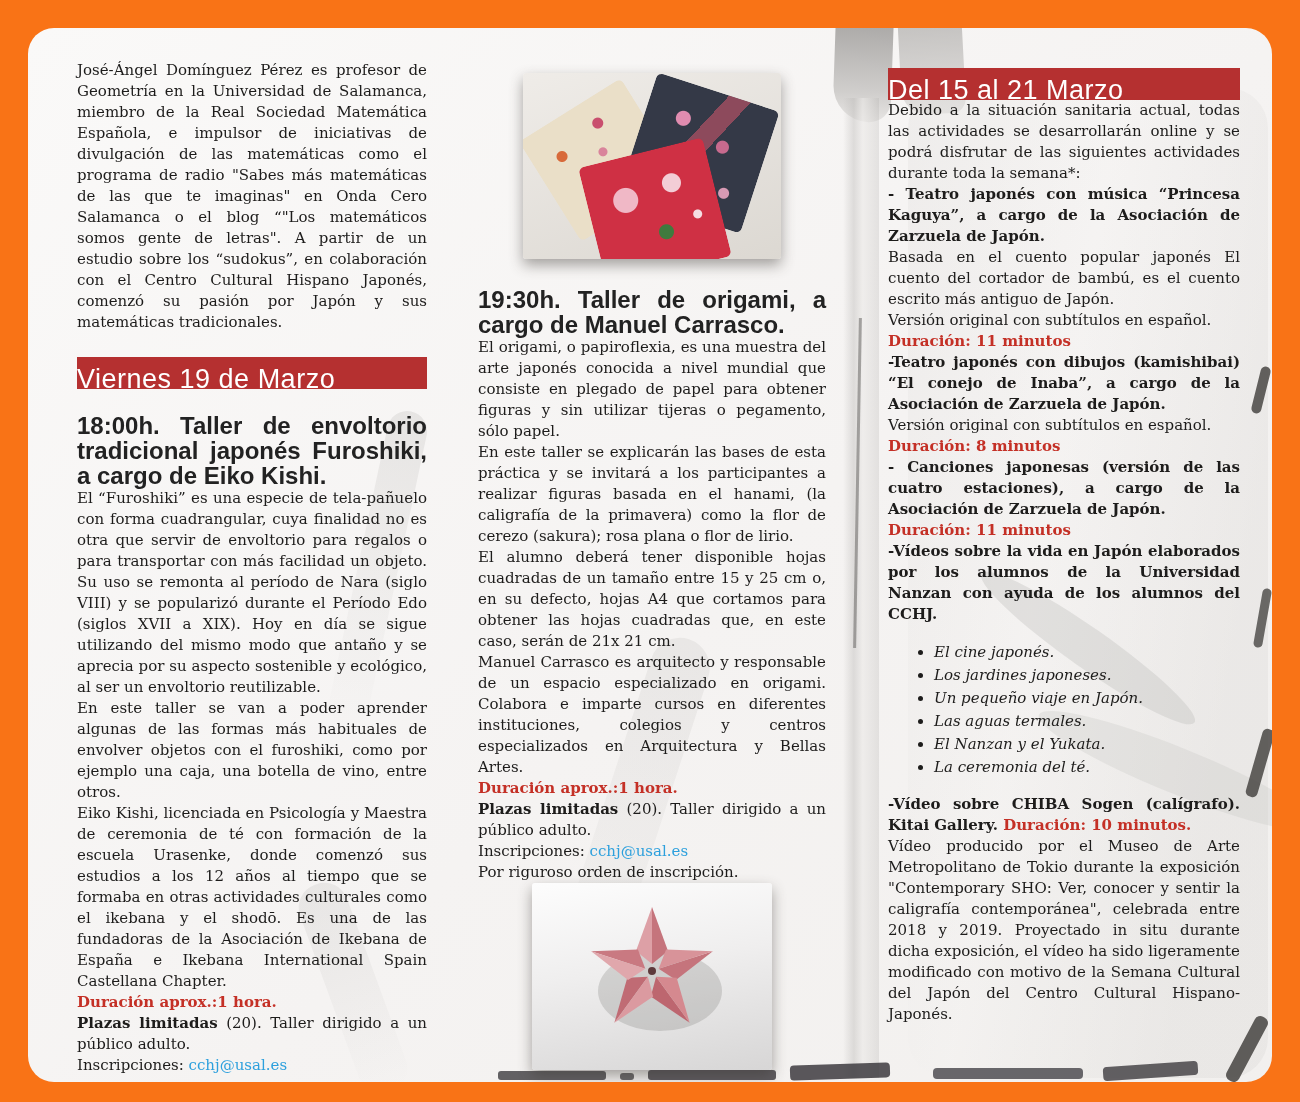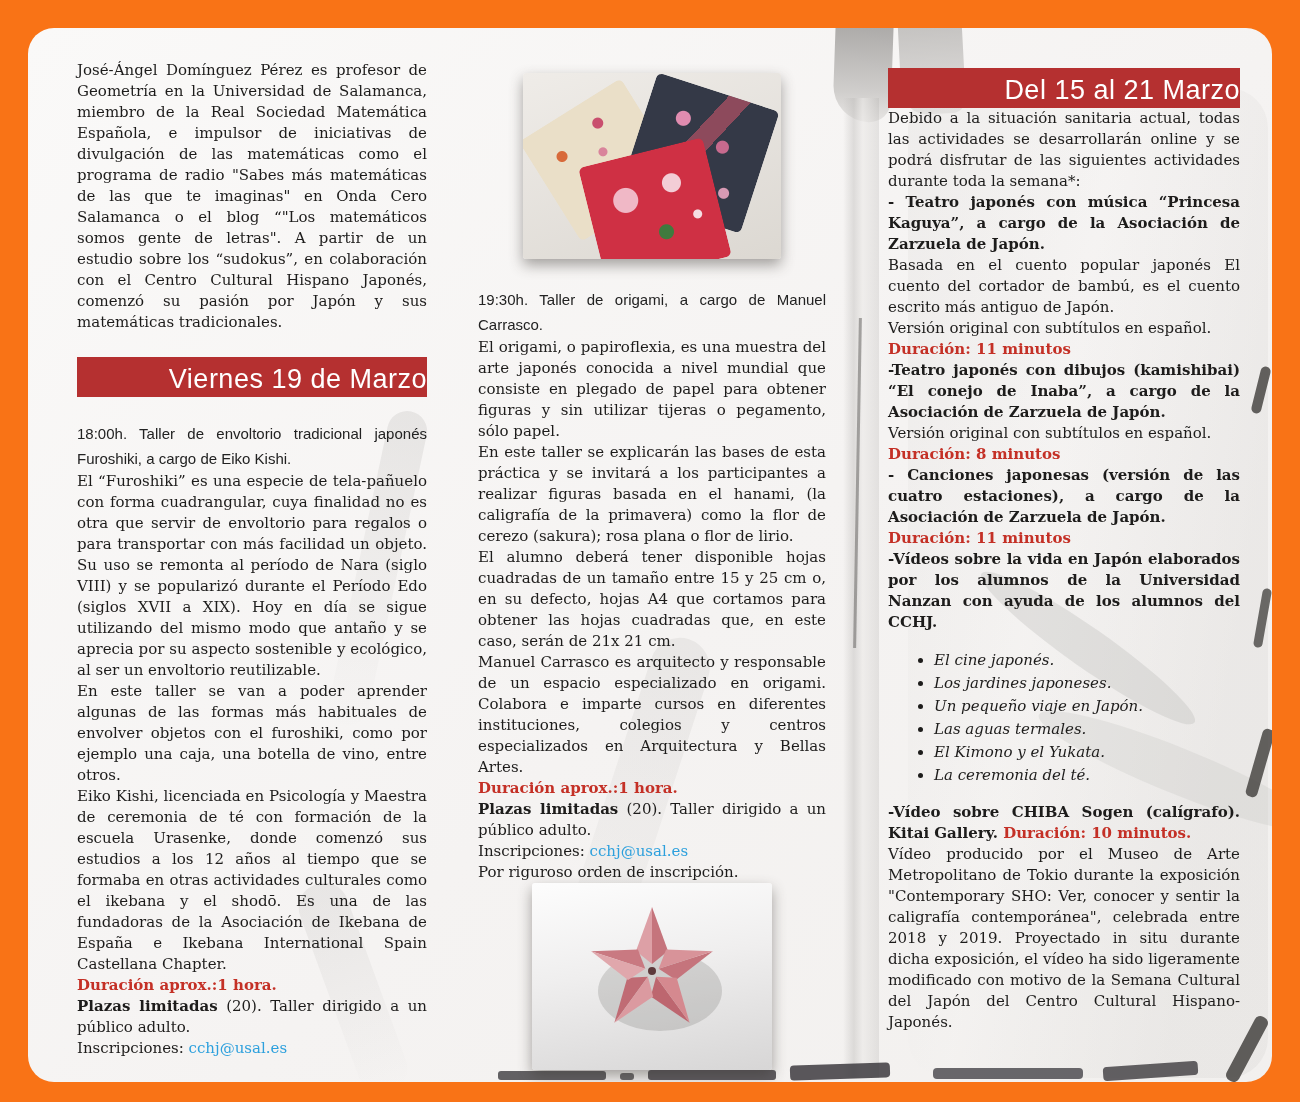--- a/index.html
+++ b/index.html
@@ -6,23 +6,23 @@
   .page{position:relative;width:1300px;height:1102px;background:#f97316;overflow:hidden;
         font-family:"DejaVu Serif", serif;}
   .sheet{position:absolute;left:28px;top:28px;width:1244px;height:1054px;
          background:linear-gradient(135deg,#faf9f8 0%,#f5f3f2 55%,#f2f0ee 100%);
          border-radius:26px;overflow:hidden;}
   
   .art{position:absolute;pointer-events:none;}
   .col{position:absolute;color:#1d1c1b;font-size:15px;line-height:21px;text-align:justify;z-index:5;}
   .col p{margin:0;}
   .banner{background:#b53030;color:#ffffff;font-family:"Liberation Sans",sans-serif;
-          font-size:27px;font-weight:400;text-align:right;height:40px;line-height:45px;
-          letter-spacing:.5px;padding-left:30px;}
-  .h-event{font-family:"Liberation Sans",sans-serif;font-weight:400;font-size:15px;
+          font-size:27px;font-weight:400;text-align:left;height:32px;line-height:45px;
+          letter-spacing:.5px;}
+  .h-event{font-family:"Liberation Sans",sans-serif;font-weight:700;font-size:24px;
            line-height:25px;color:#222;text-align:justify;}
   .red{color:#c43026;font-weight:700;}
   .b{font-weight:700;}
   .link{color:#2da0dd;text-decoration:none;cursor:pointer;}.gap16{margin-top:16px;}
   .gap20{margin-top:20px;}.gap24{margin-top:24px;}.gap28{margin-top:28px;}
   .photo{position:relative;box-shadow:0 6px 14px rgba(60,55,50,.45);border-radius:3px;overflow:hidden;}
   .photo-fabric{width:258px;height:186px;margin:0 auto;background:linear-gradient(160deg,#efece8,#dcd8d2);}
   .fab{position:absolute;border-radius:6px;}
   .fab1{left:18px;top:28px;width:120px;height:118px;transform:rotate(-32deg);
         background:#eadfc8;
@@ -150,21 +150,21 @@
 
       <p class="b gap24">- Canciones japonesas (versión de las cuatro estaciones), a cargo de la Asociación de Zarzuela de Japón.</p>
       <p class="red">Duración: 11 minutos</p>
 
       <p class="b gap24">-Vídeos sobre la vida en Japón elaborados por los alumnos de la Universidad Nanzan con ayuda de los alumnos del CCHJ.</p>
       <ul class="vids gap16">
         <li>El cine japonés.</li>
         <li>Los jardines japoneses.</li>
         <li>Un pequeño viaje en Japón.</li>
         <li>Las aguas termales.</li>
-        <li>El Kimono y el Yukata.</li>
+        <li>El Nanzan y el Yukata.</li>
         <li>La ceremonia del té.</li>
       </ul>
 
       <p class="gap20"><span class="b">-Vídeo sobre CHIBA Sogen (calígrafo). Kitai Gallery.</span><span class="red"> Duración: 10 minutos.</span></p>
 
       <p class="gap20">Vídeo producido por el Museo de Arte Metropolitano de Tokio durante la exposición "Contemporary SHO: Ver, conocer y sentir la caligrafía contemporánea", celebrada entre 2018 y 2019. Proyectado in situ durante dicha exposición, el vídeo ha sido ligeramente modificado con motivo de la Semana Cultural del Japón del Centro Cultural Hispano-Japonés.</p>
     </div>
 
   </div>
 </div>

